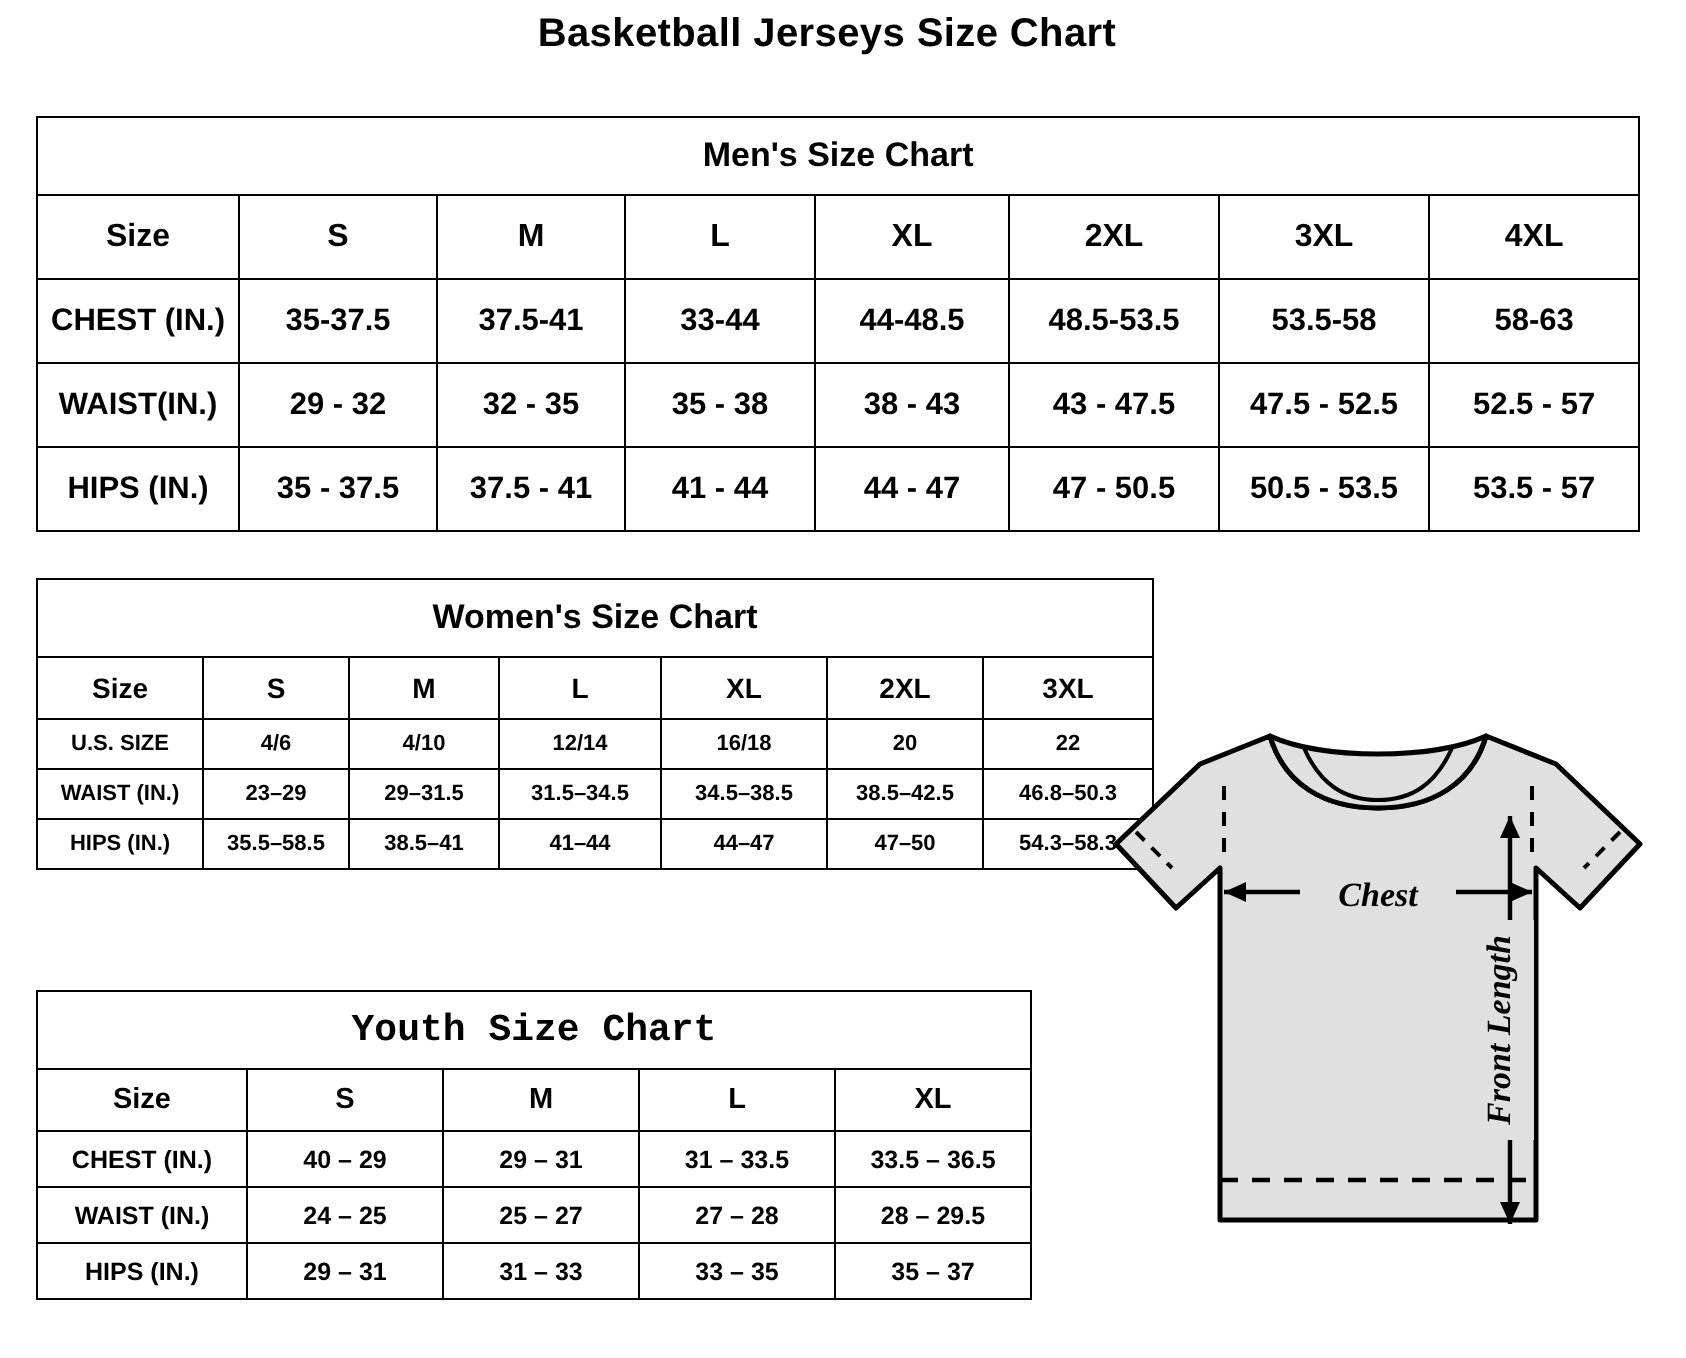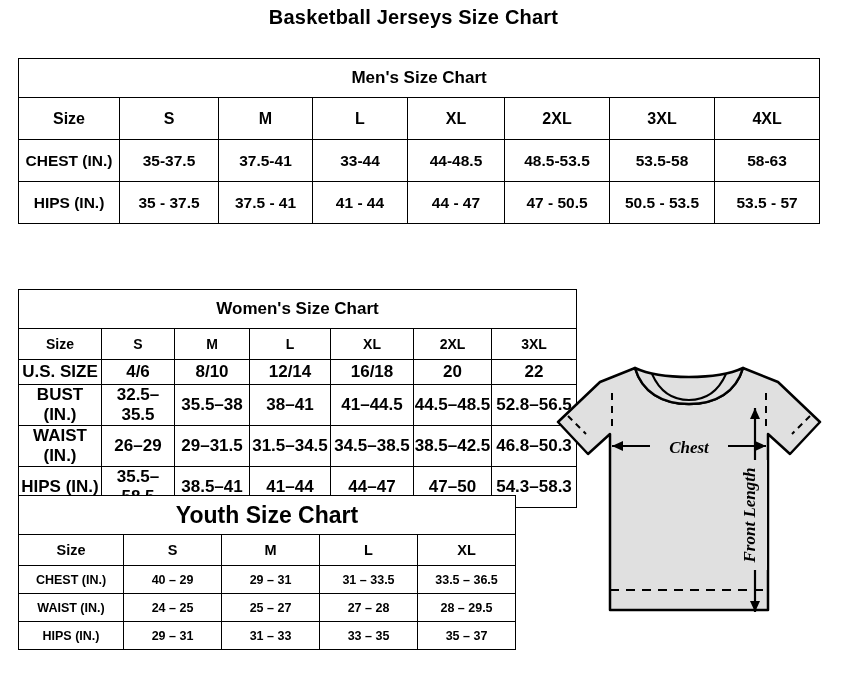--- a/index.html
+++ b/index.html
@@ -66,21 +66,21 @@
   }
 
   
   #women-chart {
     top: 289px;
     left: 18px;
     width: 538px;
   }
   #women-chart td {
     height: 24px;
-    font-size: 17px;
+    font-size: 11px;
   }
   #women-chart tr.title-row td {
     height: 38px;
     font-size: 17px;
   }
   #women-chart tr.head-row td {
     height: 30px;
     font-size: 14px;
   }
 
@@ -89,21 +89,22 @@
     top: 495px;
     left: 18px;
     width: 497px;
   }
   #youth-chart td {
     height: 27px;
     font-size: 12.5px;
   }
   #youth-chart tr.title-row td {
     height: 38px;
-    font-size: 23px;
+    font-size: 19px;
+    font-family: Liberation Mono, monospace;
   }
   #youth-chart tr.head-row td {
     height: 30px;
     font-size: 14.5px;
   }
 
   
   #shirt-diagram {
     position: absolute;
     left: 540px;
@@ -156,20 +157,30 @@
       <td class="lbl">CHEST (IN.)</td>
       <td>35-37.5</td>
       <td>37.5-41</td>
       <td>33-44</td>
       <td>44-48.5</td>
       <td>48.5-53.5</td>
       <td>53.5-58</td>
       <td>58-63</td>
     </tr>
     <tr>
+      <td class="lbl">WAIST(IN.)</td>
+      <td>29 - 32</td>
+      <td>32 - 35</td>
+      <td>35 - 38</td>
+      <td>38 - 43</td>
+      <td>43 - 47.5</td>
+      <td>47.5 - 52.5</td>
+      <td>52.5 - 57</td>
+    </tr>
+    <tr>
       <td class="lbl">HIPS (IN.)</td>
       <td>35 - 37.5</td>
       <td>37.5 - 41</td>
       <td>41 - 44</td>
       <td>44 - 47</td>
       <td>47 - 50.5</td>
       <td>50.5 - 53.5</td>
       <td>53.5 - 57</td>
     </tr>
   </tbody>
@@ -194,38 +205,29 @@
       <td>S</td>
       <td>M</td>
       <td>L</td>
       <td>XL</td>
       <td>2XL</td>
       <td>3XL</td>
     </tr>
     <tr>
       <td class="lbl">U.S. SIZE</td>
       <td>4/6</td>
-      <td>8/10</td>
+      <td>4/10</td>
       <td>12/14</td>
       <td>16/18</td>
       <td>20</td>
       <td>22</td>
     </tr>
     <tr>
-      <td class="lbl">BUST  (IN.)</td>
-      <td>32.5–35.5</td>
-      <td>35.5–38</td>
-      <td>38–41</td>
-      <td>41–44.5</td>
-      <td>44.5–48.5</td>
-      <td>52.8–56.5</td>
-    </tr>
-    <tr>
       <td class="lbl">WAIST  (IN.)</td>
-      <td>26–29</td>
+      <td>23–29</td>
       <td>29–31.5</td>
       <td>31.5–34.5</td>
       <td>34.5–38.5</td>
       <td>38.5–42.5</td>
       <td>46.8–50.3</td>
     </tr>
     <tr>
       <td class="lbl">HIPS  (IN.)</td>
       <td>35.5–58.5</td>
       <td>38.5–41</td>

